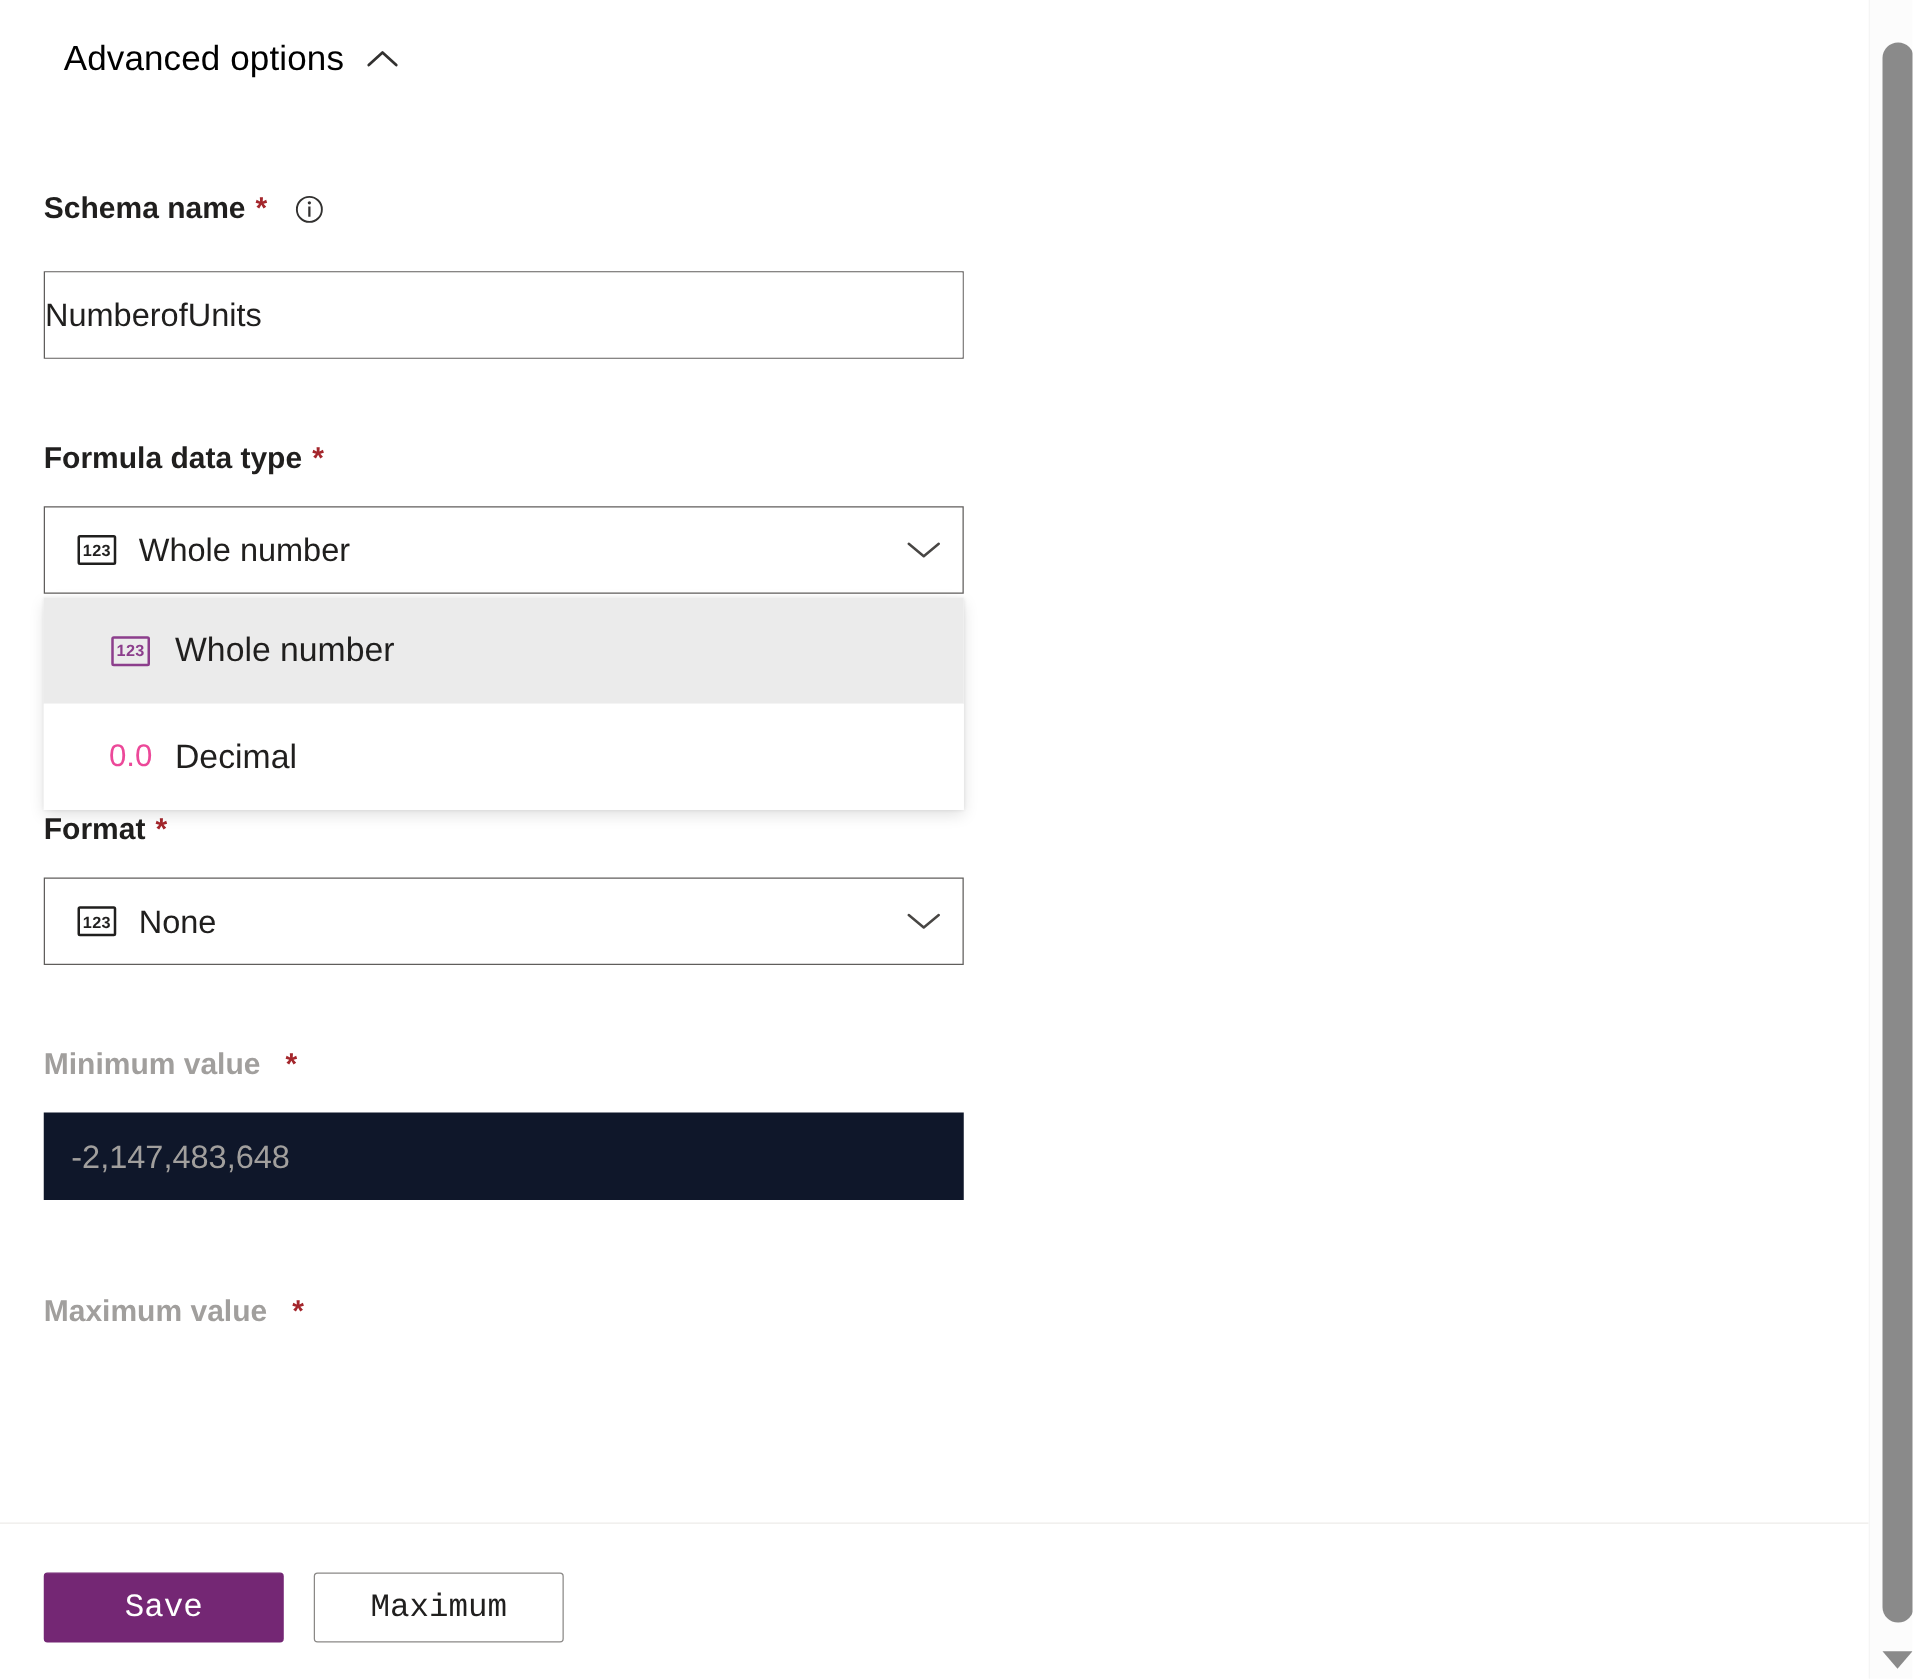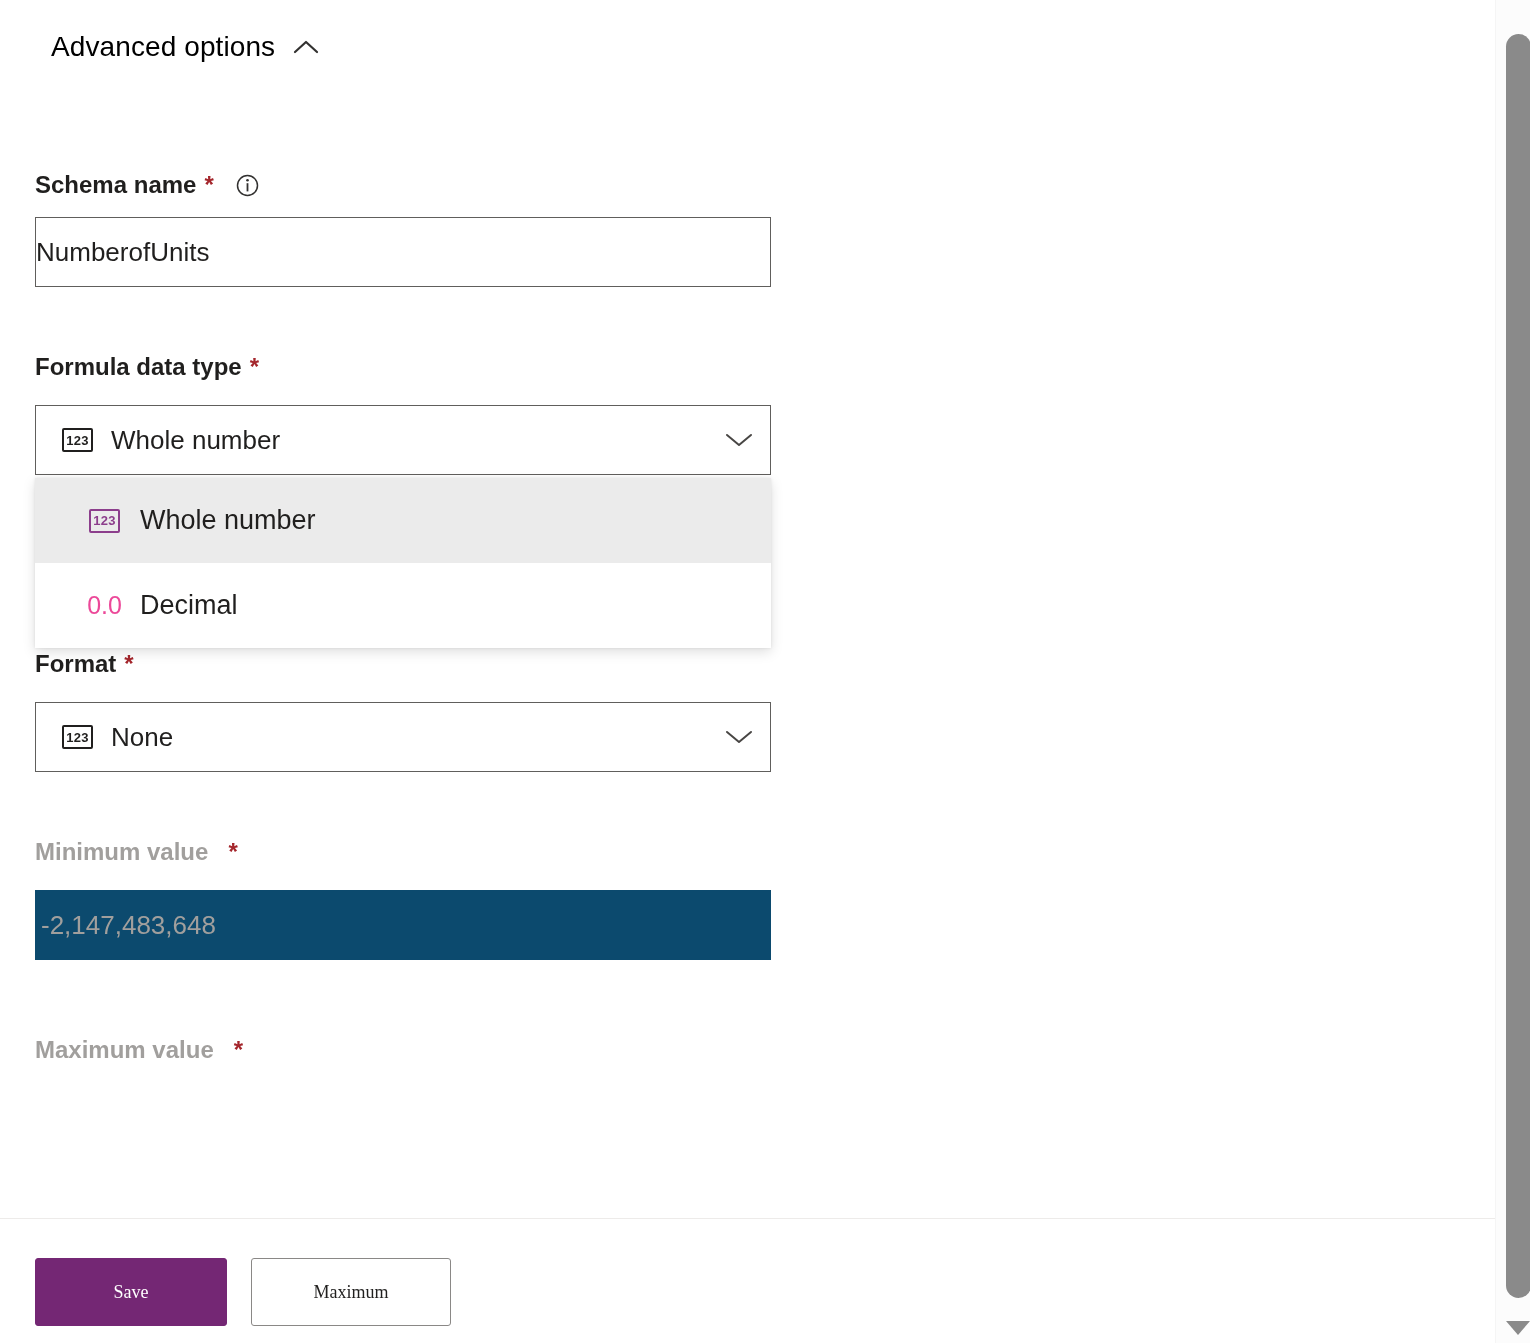--- a/index.html
+++ b/index.html
@@ -195,25 +195,25 @@
     color: #201f1e;
     line-height: 1;
   }
 
   
   .ro-input {
     position: absolute;
     left: 35px;
     width: 736px;
     height: 70px;
-    background: #0c4a6e;
+    background: #0f172a;
     border: none;
     display: flex;
     align-items: center;
-    padding-left: 6px;
+    padding-left: 22px;
     font-size: 26px;
     color: #a19f9d;
     font-family: "Liberation Sans", sans-serif;
   }
 
   
   .footer-divider {
     position: absolute;
     left: 0;
     top: 1218px;
@@ -222,29 +222,29 @@
     background: #edebe9;
   }
   .footer {
     position: absolute;
     left: 35px;
     top: 1258px;
     display: flex;
     gap: 24px;
   }
   .btn {
-    height: 68px;
+    height: 56px;
     min-width: 190px;
     display: flex;
     align-items: center;
     justify-content: center;
-    font-size: 18px;
+    font-size: 26px;
     cursor: pointer;
     border-radius: 3px;
-    font-family: Liberation Serif, serif;
+    font-family: Liberation Mono, monospace;
   }
   .btn-primary {
     background: #742774;
     color: #ffffff;
     border: 1px solid #742774;
     width: 192px;
   }
   .btn-default {
     background: #ffffff;
     color: #201f1e;
@@ -290,21 +290,21 @@
 
     <div class="adv-link">
       <span class="adv-link-text">Advanced options</span>
       <span class="chev-up">
         <svg width="26" height="16" viewBox="0 0 26 16">
           <polyline points="2,13 13,3 24,13" fill="none" stroke="#323130" stroke-width="2.2" stroke-linecap="round" stroke-linejoin="round"></polyline>
         </svg>
       </span>
     </div>
 
-    <div class="field-label" style="left:35px; top:155px;margin-top:18px;">
+    <div class="field-label" style="left:35px; top:155px;">
       <span>Schema name</span>
       <span class="req">*</span>
       <span class="info-icon">
         <svg width="23" height="23" viewBox="0 0 23 23">
           <circle cx="11.5" cy="11.5" r="10" fill="none" stroke="#323130" stroke-width="1.5"></circle>
           <circle cx="11.5" cy="6.2" r="1.3" fill="#323130"></circle>
           <rect x="10.6" y="9.2" width="1.8" height="8.2" fill="#323130"></rect>
         </svg>
       </span>
     </div>

